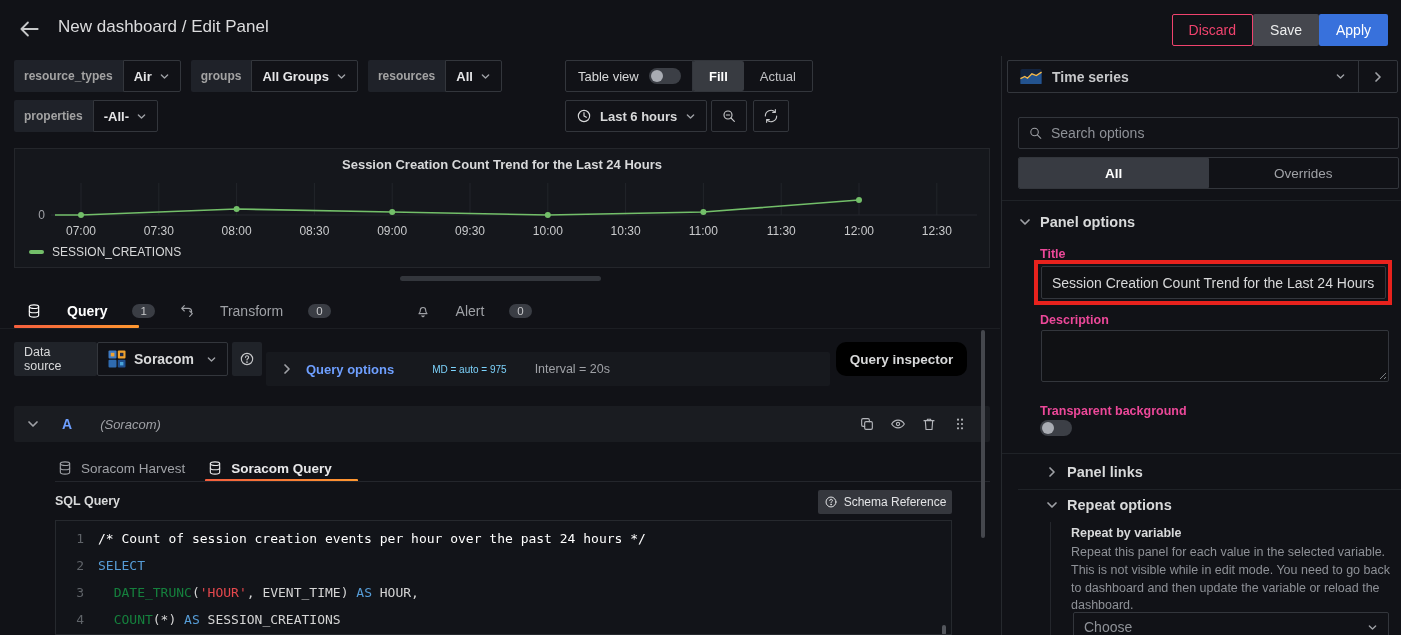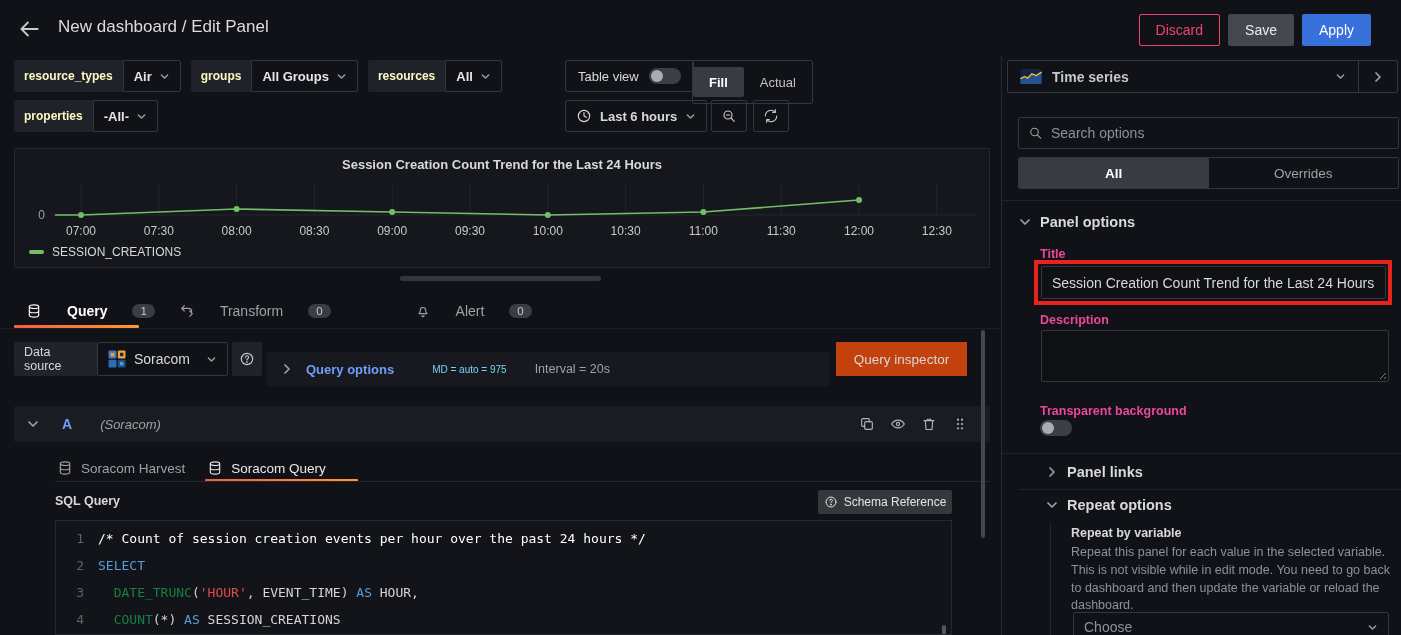--- a/index.html
+++ b/index.html
@@ -4,45 +4,45 @@
 <style>
   * { margin:0; padding:0; box-sizing:border-box; }
   html,body { width:1401px; height:635px; overflow:hidden; background:#111217;
     font-family:"Liberation Sans", sans-serif; color:#d8d9da; }
   #app { position:relative; width:1401px; height:635px; }
 
   
   #navbar { position:absolute; left:0; top:0; width:1401px; height:56px; }
   #back { position:absolute; left:16px; top:16px; width:26px; height:26px; color:#c7c8ca; cursor:pointer; }
   #page-title { position:absolute; left:58px; top:17px; font-size:17px; font-weight:500; color:#dcdcde; }
-  #nav-actions { position:absolute; right:30px; top:14px; display:flex; gap:8px; }
+  #nav-actions { position:absolute; right:13px; top:14px; display:flex; }
   .btn { height:32px; border-radius:2px; font-size:14px; font-weight:500; display:inline-flex;
     align-items:center; justify-content:center; padding:0 16px; cursor:pointer; border:1px solid transparent; }
   .btn.danger { background:transparent; }
   .btn.secondary { background:#45474e; color:#eceded; }
   .btn.primary { background:#3871dc; color:#ffffff; }
 
   
   #left { position:absolute; left:0; top:56px; width:1000px; height:579px; }
 
   .chip-row { position:absolute; left:14px; display:flex; gap:10px; }
   .chip { display:inline-flex; height:32px; }
   .chip .lbl { display:inline-flex; align-items:center; padding:16px 10px; background:#1f2229;
-    color:#fef9c3; font-size:12px; font-weight:600; border-radius:2px 0 0 2px; }
+    color:#a3a3a3; font-size:12px; font-weight:600; border-radius:2px 0 0 2px; }
   .chip .val { display:inline-flex; align-items:center; gap:7px; padding:0 10px; border:1px solid #33363c;
     border-radius:0 2px 2px 0; color:#e6e6e8; font-size:13px; font-weight:600; cursor:pointer; }
   .caret { width:11px; height:11px; color:#9fa1a6; }
 
   .boxed { border:1px solid #33363c; border-radius:2px; background:transparent; display:inline-flex; align-items:center;text-align:center; }
   #tableview { position:absolute; left:565px; top:4px; height:32px; padding:0 12px; gap:10px; }
   #tableview .t-lbl { font-size:13px; color:#d8d9da; }
   .toggle { width:32px; height:16px; border-radius:9px; background:#3c3f46; position:relative; cursor:pointer; }
   .toggle .knob { position:absolute; left:2px; top:2px; width:12px; height:12px; border-radius:50%; background:#a9acb3; }
 
-  #fill-actual { position:absolute; left:692px; top:4px; height:44px; }
+  #fill-actual { position:absolute; left:692px; top:4px; height:32px; }
   #fill-actual .seg { padding:0 16px; height:30px; display:inline-flex; align-items:center;
     font-size:13px; color:#c0c1c4; cursor:pointer; }
   #fill-actual .seg.sel { background:#383b41; color:#ffffff; font-weight:600; border-radius:2px; }
 
   #timerange { position:absolute; left:565px; top:44px; height:32px; padding:0 10px; gap:8px; cursor:pointer; }
   #timerange .t-txt { font-size:13px; font-weight:600; color:#d8d9da; }
   .icon-btn { position:absolute; top:44px; width:36px; height:32px; justify-content:center; cursor:pointer; color:#c7c8ca; }
   #zoomout-btn { left:711px; } #refresh-btn { left:753px; }
   .i16 { width:16px; height:16px; } .i14 { width:14px; height:14px; } .i18 { width:18px; height:18px; }
 
@@ -63,45 +63,45 @@
   .tab.active { color:#ffffff; font-weight:600; }
   .badge { background:#3a3d44; color:#c7c8ca; border-radius:9px; font-size:11.5px; padding:1px 8px; font-weight:400; }
   #tab-underline { position:absolute; left:14px; top:269px; width:125px; height:3px;
     background:linear-gradient(90deg,#f55f3e,#ff9830); border-radius:1px; }
   #tabs-divider { position:absolute; left:0; top:272px; width:1000px; height:1px; background:#1c1e23; }
 
   
   .ds-label { position:absolute; left:14px; top:286px; width:83px; height:34px; background:#202329;
     display:flex; align-items:center; padding:0 10px; font-size:12.5px; font-weight:500; border-radius:2px; }
   #ds-select { position:absolute; left:97px; top:286px; width:131px; height:34px; padding:0 10px; gap:8px; cursor:pointer; }
-  #ds-select .ds-name { font-size:14px; color:#d8d9da; }
+  #ds-select .ds-name { font-size:14px; color:#d8d9da;font-weight:bold; }
   #ds-help { position:absolute; left:232px; top:286px; width:30px; height:34px; background:#202329; border-radius:2px;
     display:flex; align-items:center; justify-content:center; color:#c7c8ca; cursor:pointer; }
   #opt-bar { position:absolute; left:266px; top:296px; width:564px; height:34px; background:#17191e;
     display:flex; align-items:center; border-radius:2px; cursor:pointer; }
   #opt-bar .chev { margin-left:14px; color:#9fa1a6; }
   #opt-bar .qo { margin-left:12px; font-size:13px; font-weight:600; color:#6e9fff; }
   #opt-bar .md { margin-left:38px; font-size:10px; color:#7dd3fc; }
   #opt-bar .intv { margin-left:28px; font-size:12.5px; color:#9fa1a6; }
-  #q-inspector { position:absolute; left:836px; top:286px; width:131px; height:34px; background:#c2410c;
-    border-radius:0; display:flex; align-items:center; justify-content:center; font-size:13.5px; font-weight:400; cursor:pointer; }
+  #q-inspector { position:absolute; left:836px; top:286px; width:131px; height:34px; background:#000000;
+    border-radius:10px; display:flex; align-items:center; justify-content:center; font-size:13.5px; font-weight:700; cursor:pointer; }
 
   
   #qa-row { position:absolute; left:14px; top:350px; width:976px; height:36px; background:#1a1c21;
     display:flex; align-items:center; border-radius:2px; }
   #qa-row .qa-caret { margin-left:12px; color:#9fa1a6; }
   #qa-row .qa-letter { margin-left:22px; color:#6e9fff; font-size:14px; font-weight:700; }
   #qa-row .qa-ds { margin-left:28px; color:#9fa1a6; font-size:13px; font-style:italic; }
   #qa-icons { margin-left:auto; margin-right:22px; display:flex; gap:15px; color:#b3b5ba; }
   #qa-icons span { width:16px; height:16px; cursor:pointer; display:inline-flex; }
 
   
   #subtabs { position:absolute; left:55px; top:399px; height:26px; display:flex; gap:18px; }
   .subtab { display:inline-flex; align-items:center; gap:8px; font-size:13.5px; color:#9fa1a6; cursor:pointer; padding:0 2px; }
-  .subtab.active { color:#e8e8ea; font-weight:400; }
+  .subtab.active { color:#e8e8ea; font-weight:700; }
   #subtab-underline { position:absolute; left:205px; top:423px; width:153px; height:3px;
     background:linear-gradient(90deg,#f55f3e,#ff9830); border-radius:1px; }
   #subtab-divider { position:absolute; left:55px; top:425px; width:935px; height:1px; background:#24262c; }
 
   
   #sql-label { position:absolute; left:55px; top:438px; font-size:12.5px; font-weight:700; color:#d8d9da; }
   #schema-btn { position:absolute; left:818px; top:434px; width:134px; height:24px; background:#35373d; border-radius:2px;
     display:flex; align-items:center; justify-content:center; gap:6px; font-size:12px; color:#e3e4e6; cursor:pointer; }
   #editor { position:absolute; left:55px; top:464px; width:897px; height:115px; background:#121419;
     border:1px solid #26292e; overflow:hidden; font-family:"DejaVu Sans Mono", monospace; font-size:13px; cursor:text; }

